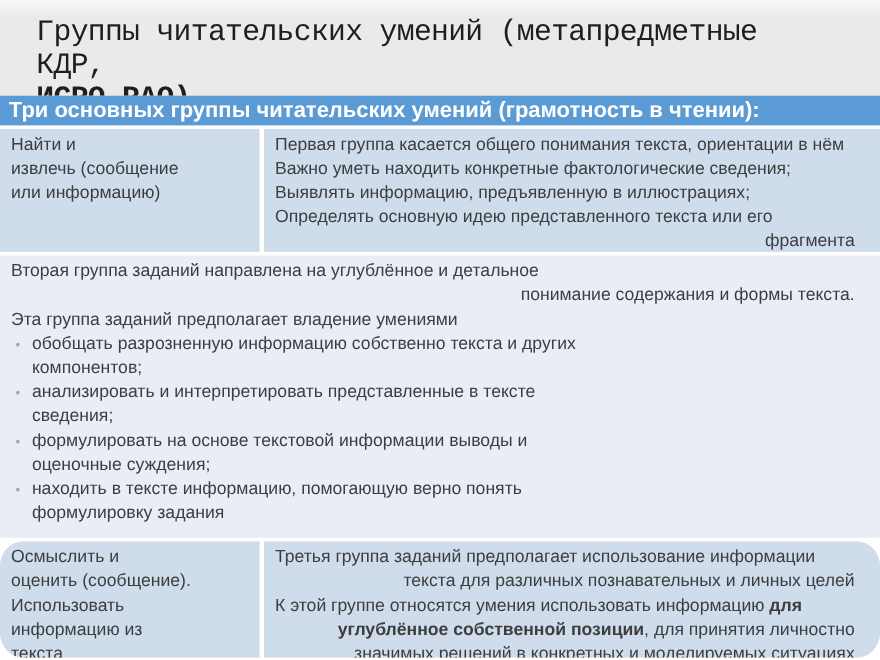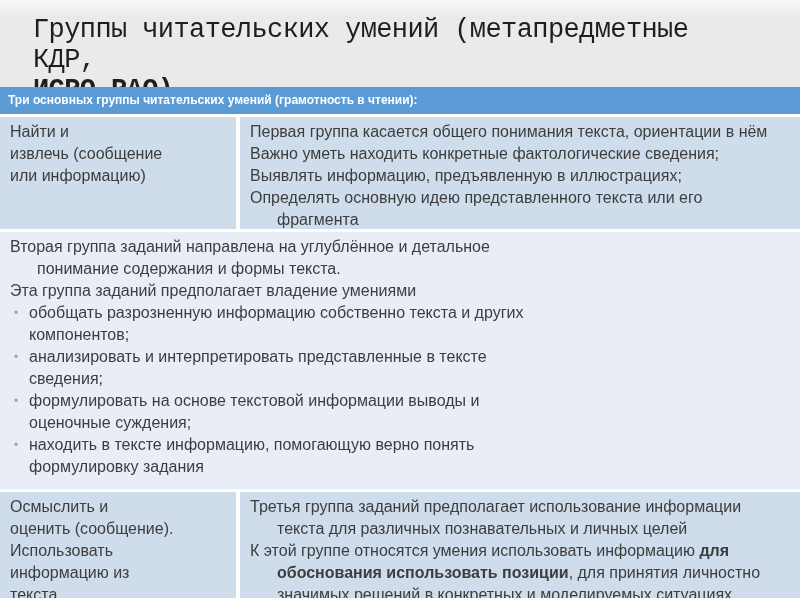--- a/index.html
+++ b/index.html
@@ -17,36 +17,36 @@
   .title-block{padding:15px 60px 0 33px;color:var(--title-color);}
   .title-line{font-size:27px;line-height:30px;font-weight:400;letter-spacing:-0.6px;font-family:Liberation Mono, monospace;}
   .title-line.bold{font-weight:700;}
   .table{
     position:absolute;left:0;right:0;top:87px;bottom:0;
     background:var(--divider);display:flex;flex-direction:column;gap:3px;
     padding-bottom:2px;
   }
   .thead{
     flex:none;height:27px;background:var(--accent);color:var(--header-text);
-    font-size:12px;font-weight:700;line-height:26px;padding-left:8px;
+    font-size:20px;font-weight:700;line-height:26px;padding-left:8px;
     white-space:nowrap;overflow:hidden;
   }
   .tbody{display:contents;}
   .row{display:flex;gap:4px;overflow:hidden;}
   .row:nth-child(1){height:112px;}
   .row:nth-child(2){height:257px;}
-  .row:nth-child(3){flex:1;min-height:0;}
+  .row:nth-child(3){flex:1;min-height:0;border-radius:22px;}
   .row:nth-child(odd) .cell{background:var(--band-dark);}
   .row:nth-child(even) .cell{background:var(--band-light);}
   .cell{overflow:hidden;color:var(--body-color);font-size:16px;line-height:22px;}
   .cell.left{flex:none;width:236px;padding:4px 6px 0 10px;}
   .cell.right{flex:1;padding:4px 23px 0 10px;}
   .gline{white-space:nowrap;}
   .para{}
-  .line.cont{padding-left:27px;}
+  .line.cont{padding-left:27px;text-align:right;}
   .para.bullet{display:grid;grid-template-columns:19px 1fr;}
   .dot{color:var(--bullet-color);font-size:12px;line-height:22px;text-align:left;padding-left:4px;}
   .b{font-weight:700;}
 </style>
 </head>
 <body>
 
 <div class="slide">
   <div class="title-block">
     <div class="title-line">Группы читательских умений (метапредметные КДР,</div>
@@ -124,19 +124,19 @@
             <div class="gline">информацию из</div>
             <div class="gline">текста</div>
           </div>
           <div class="cell right">
             <div class="para">
               <div class="line"><span>Третья группа заданий предполагает использование информации</span></div>
               <div class="line cont"><span>текста для различных познавательных и личных целей</span></div>
             </div>
             <div class="para">
               <div class="line"><span>К этой группе относятся умения использовать информацию </span><span class="b">для</span></div>
-              <div class="line cont"><span class="b">обоснования использовать позиции</span><span>, для принятия личностно</span></div>
+              <div class="line cont"><span class="b">углублённое собственной позиции</span><span>, для принятия личностно</span></div>
               <div class="line cont"><span>значимых решений в конкретных и моделируемых ситуациях</span></div>
             </div>
           </div>
         </div></div>
   </div>
 </div>
 
 </body></html>

